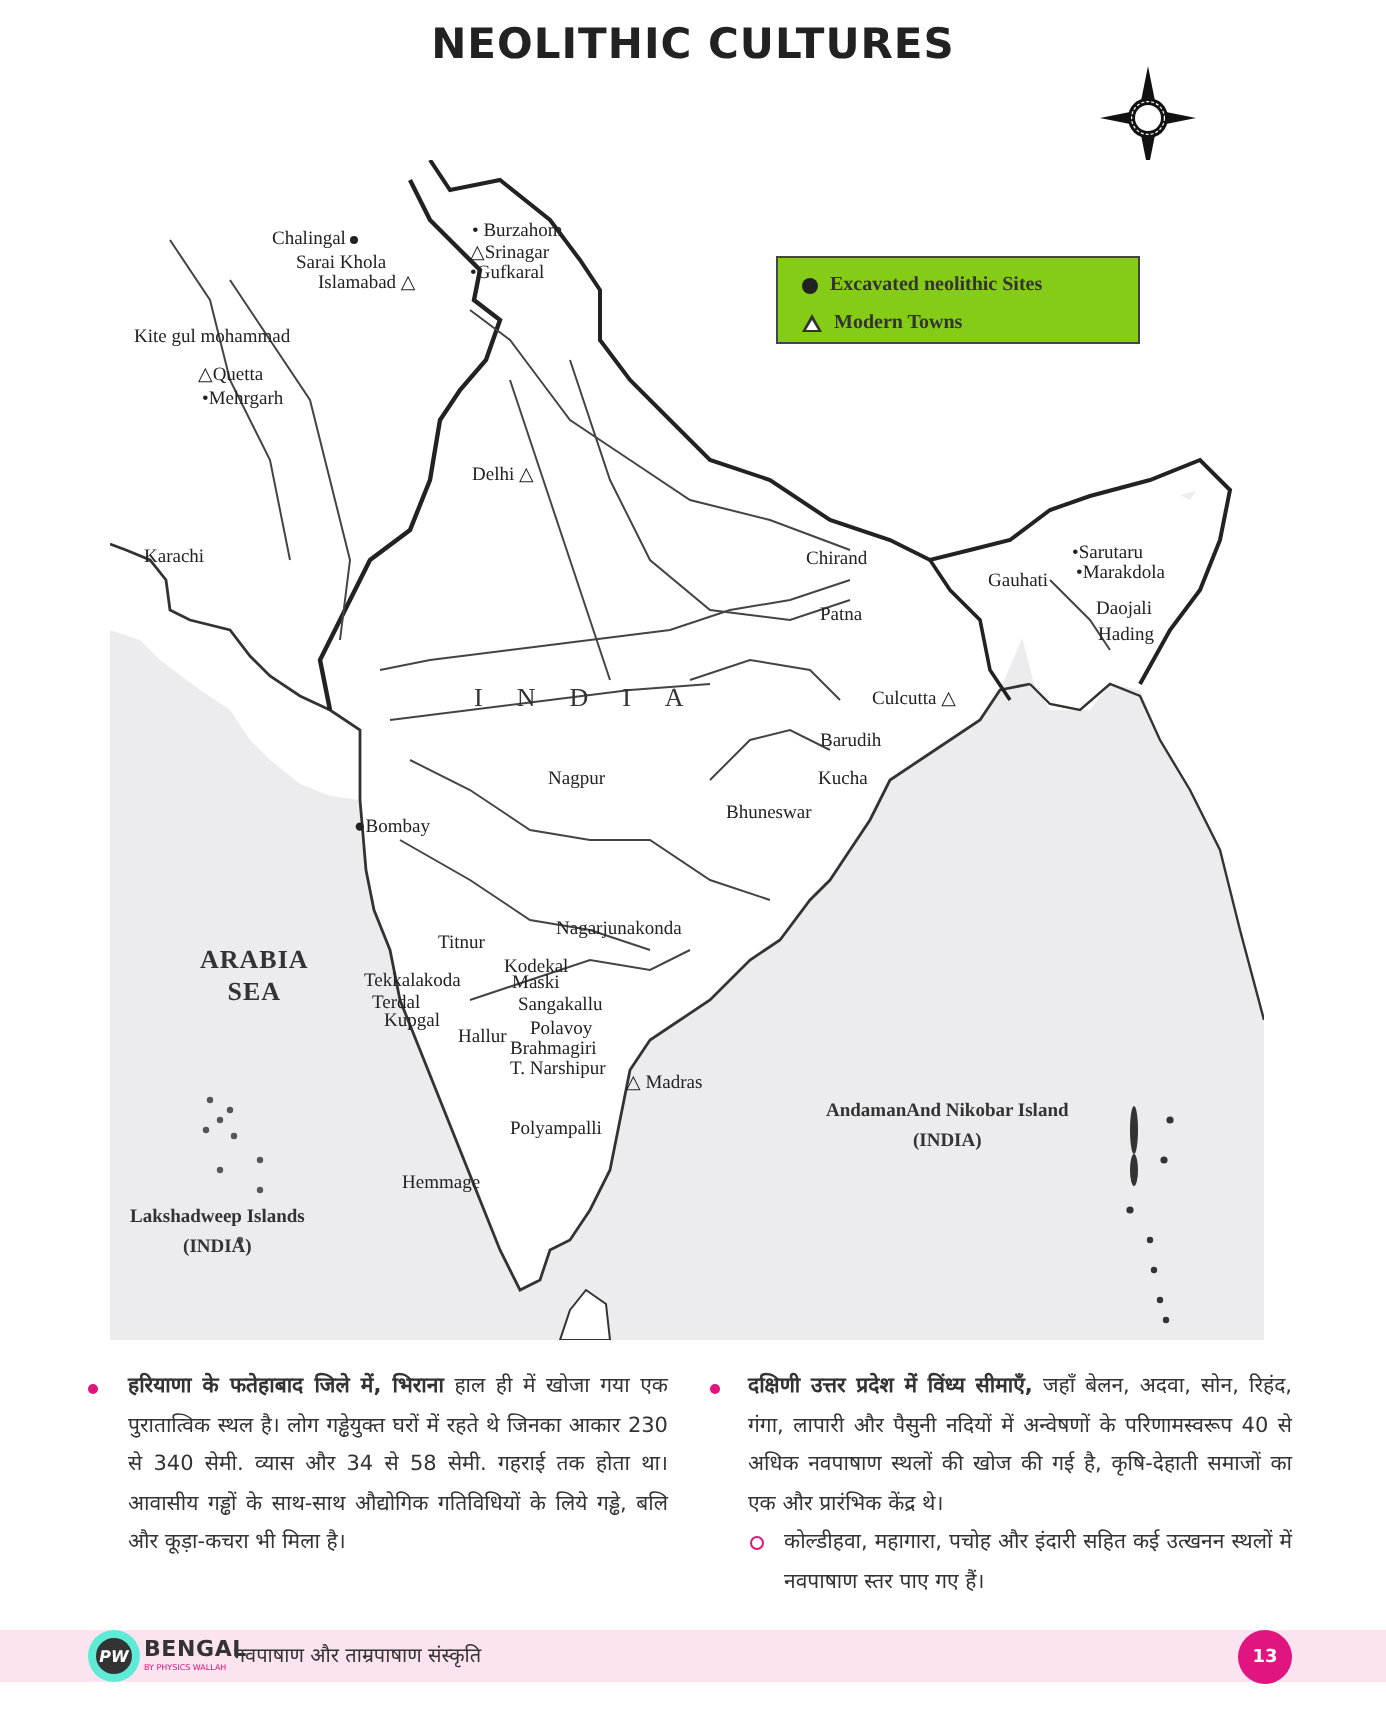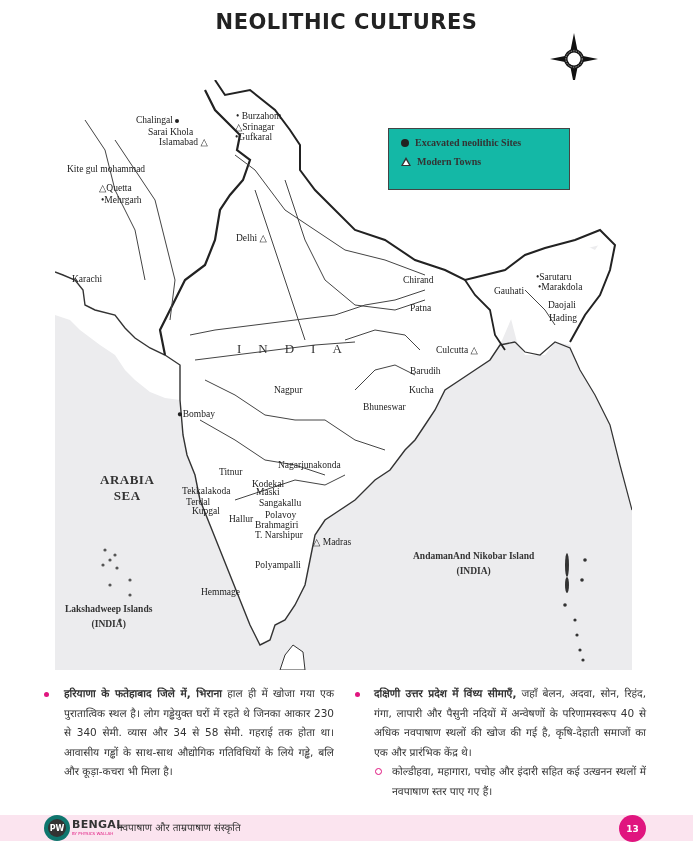--- a/index.html
+++ b/index.html
@@ -4,31 +4,31 @@
 <style>
   html,body{margin:0;padding:0;background:#ffffff;}
   body{width:693px;height:857px;position:relative;overflow:hidden;font-family:"Liberation Serif",serif;color:#222;}
   .title{position:absolute;left:0;top:10px;width:693px;text-align:center;font-family:"DejaVu Sans",sans-serif;font-weight:bold;font-size:21px;letter-spacing:0.5px;color:#222;}
   .map{position:absolute;left:55px;top:80px;width:577px;height:590px;}
   .map svg{position:absolute;left:0;top:0;}
   .lbl{position:absolute;font-family:"Liberation Serif",serif;font-size:9.5px;color:#222;white-space:nowrap;line-height:1;}
   .sea{position:absolute;font-family:"Liberation Serif",serif;font-weight:bold;font-size:13px;color:#333;text-align:center;line-height:1.25;letter-spacing:0.5px;}
   .isl{position:absolute;font-family:"Liberation Serif",serif;font-weight:bold;font-size:9.5px;color:#333;text-align:center;line-height:1.6;}
   .india{position:absolute;font-size:13px;letter-spacing:17px;color:#333;}
-  .legend{position:absolute;left:388px;top:128px;width:182px;height:62px;border:1.5px solid #444;background:#14b8a6;box-sizing:border-box;}
+  .legend{position:absolute;left:388px;top:128px;width:182px;height:44px;border:1.5px solid #444;background:#84cc16;box-sizing:border-box;}
   .legend .row{position:absolute;left:12px;font-family:"Liberation Serif",serif;font-weight:bold;font-size:10px;color:#333;display:flex;align-items:center;gap:6px;}
   .dot{display:inline-block;width:8px;height:8px;border-radius:50%;background:#222;}
   .tri{display:inline-block;width:0;height:0;border-left:5px solid transparent;border-right:5px solid transparent;border-bottom:9px solid #333;position:relative;}
   .tri::after{content:"";position:absolute;left:-3px;top:3px;border-left:3px solid transparent;border-right:3px solid transparent;border-bottom:5px solid #fff;}
   .compass{position:absolute;left:550px;top:33px;width:48px;height:52px;}
   .text-col{position:absolute;top:684px;font-family:"DejaVu Sans",sans-serif;font-size:10.5px;line-height:19.5px;color:#333;text-align:justify;}
   .bullet{position:absolute;width:5px;height:5px;border-radius:50%;background:#e0157f;}
   .sub-bullet{position:absolute;width:5px;height:5px;border-radius:50%;border:1.3px solid #e0157f;background:#fff;}
   .footer{position:absolute;left:0;top:815px;width:693px;height:26px;background:#fbe4ef;}
-  .logo-circle{position:absolute;left:44px;top:815px;width:26px;height:26px;border-radius:50%;background:#0f766e;display:flex;align-items:center;justify-content:center;}
+  .logo-circle{position:absolute;left:44px;top:815px;width:26px;height:26px;border-radius:50%;background:#5eead4;display:flex;align-items:center;justify-content:center;font-style:italic;}
   .logo-inner{width:18px;height:18px;border-radius:50%;background:#333;color:#fff;font-size:8px;font-weight:bold;display:flex;align-items:center;justify-content:center;font-family:"DejaVu Sans",sans-serif;}
   .brand{position:absolute;left:72px;top:818px;font-family:"DejaVu Sans",sans-serif;font-weight:bold;font-size:11px;color:#333;letter-spacing:0.3px;}
   .brand-sub{position:absolute;left:72px;top:831px;font-family:"DejaVu Sans",sans-serif;font-size:4px;color:#e0157f;}
   .chapter{position:absolute;left:117px;top:820px;font-family:"DejaVu Sans",sans-serif;font-size:10px;color:#333;}
   .page-num{position:absolute;left:619px;top:815px;width:27px;height:27px;border-radius:50%;background:#e0157f;color:#fff;font-family:"DejaVu Sans",sans-serif;font-weight:bold;font-size:9px;display:flex;align-items:center;justify-content:center;}
 </style>
 </head>
 <body>
 
 <div class="title">NEOLITHIC CULTURES</div>

